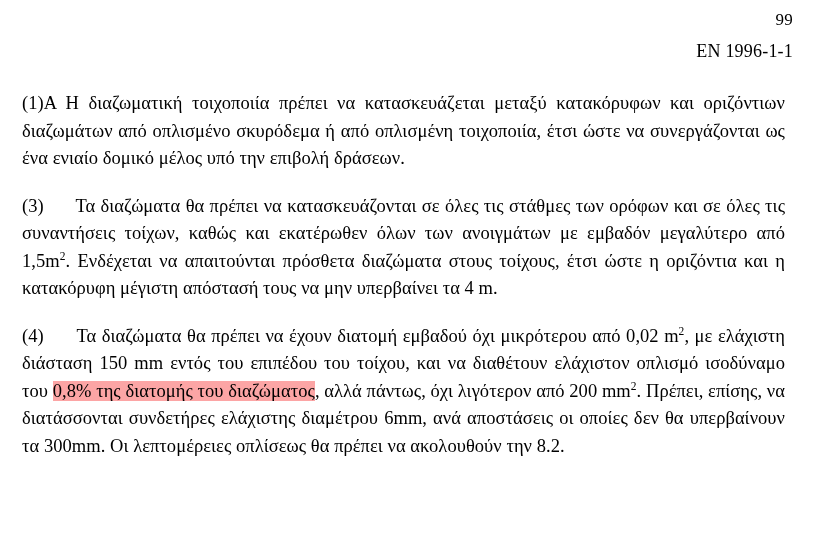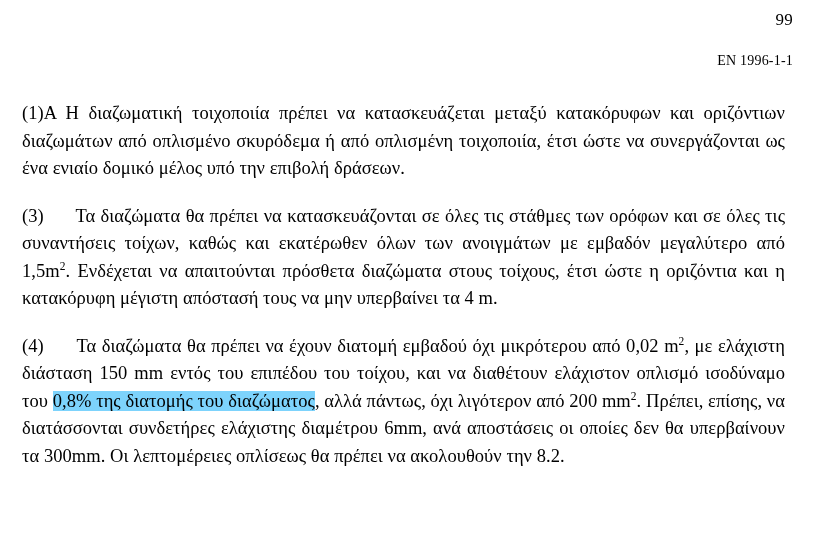--- a/index.html
+++ b/index.html
@@ -24,23 +24,23 @@
   .header {
     text-align: right;
     padding-right: 6px;
   }
   .page-number {
     font-size: 17px;
     line-height: 24px;
     letter-spacing: 0.2px;
   }
   .standard-ref {
-    font-size: 14px;
+    font-size: 18px;
     line-height: 26px;
-    margin-top: 16px;
+    margin-top: 6px;
     letter-spacing: 0.2px;
   }
   .body-content {
     margin-top: 26px;
     padding-left: 4px;
     padding-right: 6px;
   }
   p.para {
     margin: 0 8px 20px 0;
     font-size: 18.5px;
@@ -57,21 +57,21 @@
   }
   .gap {
     white-space: pre;
   }
   sup {
     font-size: 0.62em;
     vertical-align: super;
     line-height: 0;
   }
   .highlight {
-    background-color: #7dd3fc;
+    background-color: #fca5a5;
   }
 </style>
 </head>
 <body>
 
 <div class="page">
 
   <div class="header">
     <div class="page-number">99</div>
     <div class="standard-ref">EN 1996-1-1</div>

